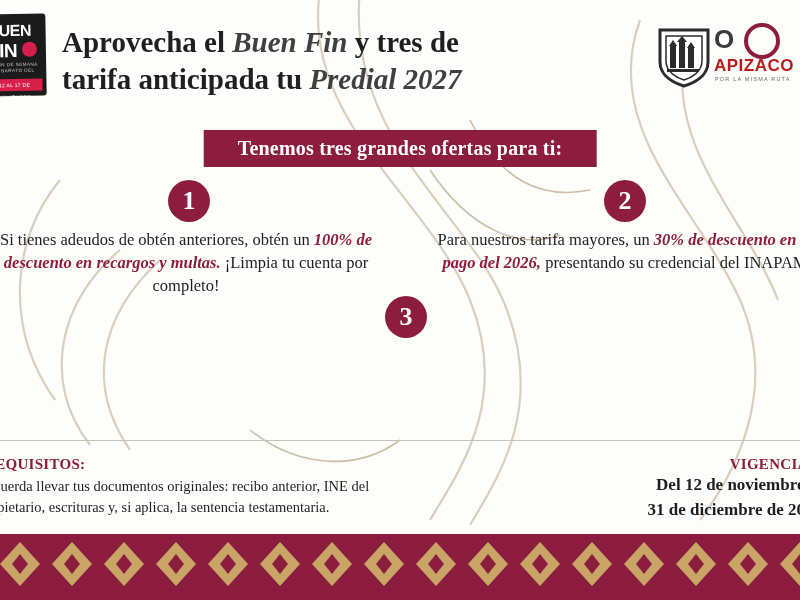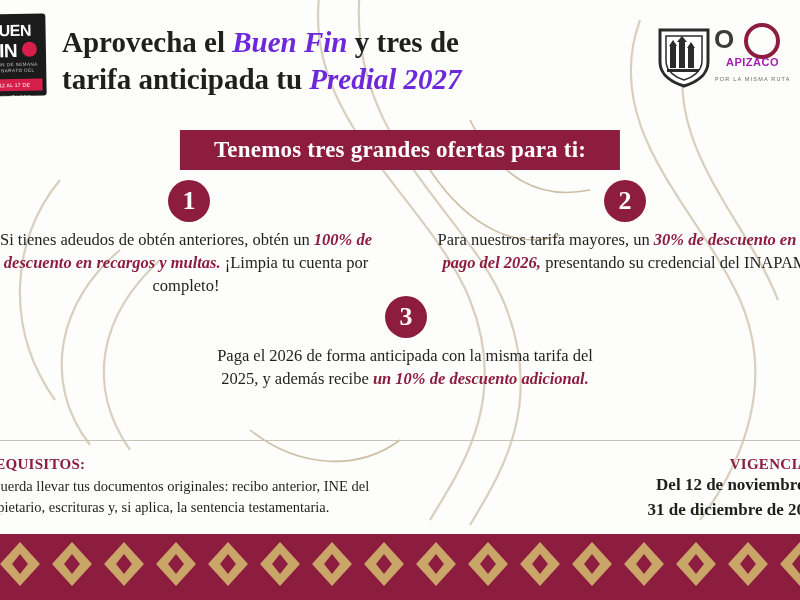--- a/index.html
+++ b/index.html
@@ -118,25 +118,25 @@
   }
   .logo-apizaco .ap-ring {
     position: absolute;
     left: 34px; top: 1px;
     width: 28px; height: 28px;
     border: 4px solid #8c1d3f;
     border-radius: 50%;
   }
   .logo-apizaco .ap-word {
     position: absolute;
-    left: 16px; top: 34px;
-    font-family: "Liberation Sans", sans-serif;
-    font-weight: bold;
-    font-size: 11px;
-    color: #a21caf;
+    left: 4px; top: 34px;
+    font-family: "Liberation Sans", sans-serif;
+    font-weight: bold;
+    font-size: 17px;
+    color: #b91c1c;
     letter-spacing: 0.5px;
   }
   .logo-apizaco .ap-tag {
     position: absolute;
     left: 5px; top: 54px;
     font-family: "Liberation Sans", sans-serif;
     font-size: 5.5px;
     color: #6a6a6a;
     letter-spacing: 1.2px;
   }
@@ -147,35 +147,35 @@
     left: 62px;
     top: 24px;
     width: 600px;
     font-family: "Liberation Serif", serif;
     font-weight: bold;
     font-size: 29px;
     line-height: 37px;
     color: #1f1f1f;
   }
   .headline .hl-accent {
-    color: #6d28d9;
+    color: #404040;
     font-style: italic;
   }
 
   
   .ribbon {
     position: absolute;
     left: 50%;
     transform: translateX(-50%);
     top: 130px;
     background: #8c1d3f;
     color: #ffffff;
     font-family: "Liberation Serif", serif;
     font-weight: bold;
-    font-size: 23px;
+    font-size: 20px;
     padding: 7px 34px;
     letter-spacing: 0.2px;
     white-space: nowrap;
   }
 
   
   .num-badge {
     position: absolute;
     width: 42px;
     height: 42px;
@@ -338,23 +338,20 @@
   <div class="offer-text offer1">
     <span>Si tienes adeudos de obtén anteriores, obtén un </span><span class="em">100% de descuento en recargos y multas.</span><span> ¡Limpia tu cuenta por completo!</span>
   </div>
 
   <div class="num-badge num2">2</div>
   <div class="offer-text offer2">
     <span>Para nuestros tarifa mayores, un </span><span class="em">30% de descuento en el pago del 2026,</span><span> presentando su credencial del INAPAM</span>
   </div>
 
   <div class="num-badge num3">3</div>
-  <div class="offer-text offer3">
-    <span>Paga el 2026 de forma anticipada con la misma tarifa del 2025, y además recibe </span><span class="em">un 10% de descuento adicional.</span>
-  </div>
 
   <div class="divider"></div>
 
   <div class="req-title">REQUISITOS:</div>
   <div class="req-body">Recuerda llevar tus documentos originales: recibo anterior, INE del propietario, escrituras y, si aplica, la sentencia testamentaria.</div>
 
   <div class="vig-title">VIGENCIA:</div>
   <div class="vig-body">
     <span>Del 12 de noviembre al</span><br>
     <span>31 de diciembre de 2025</span>

